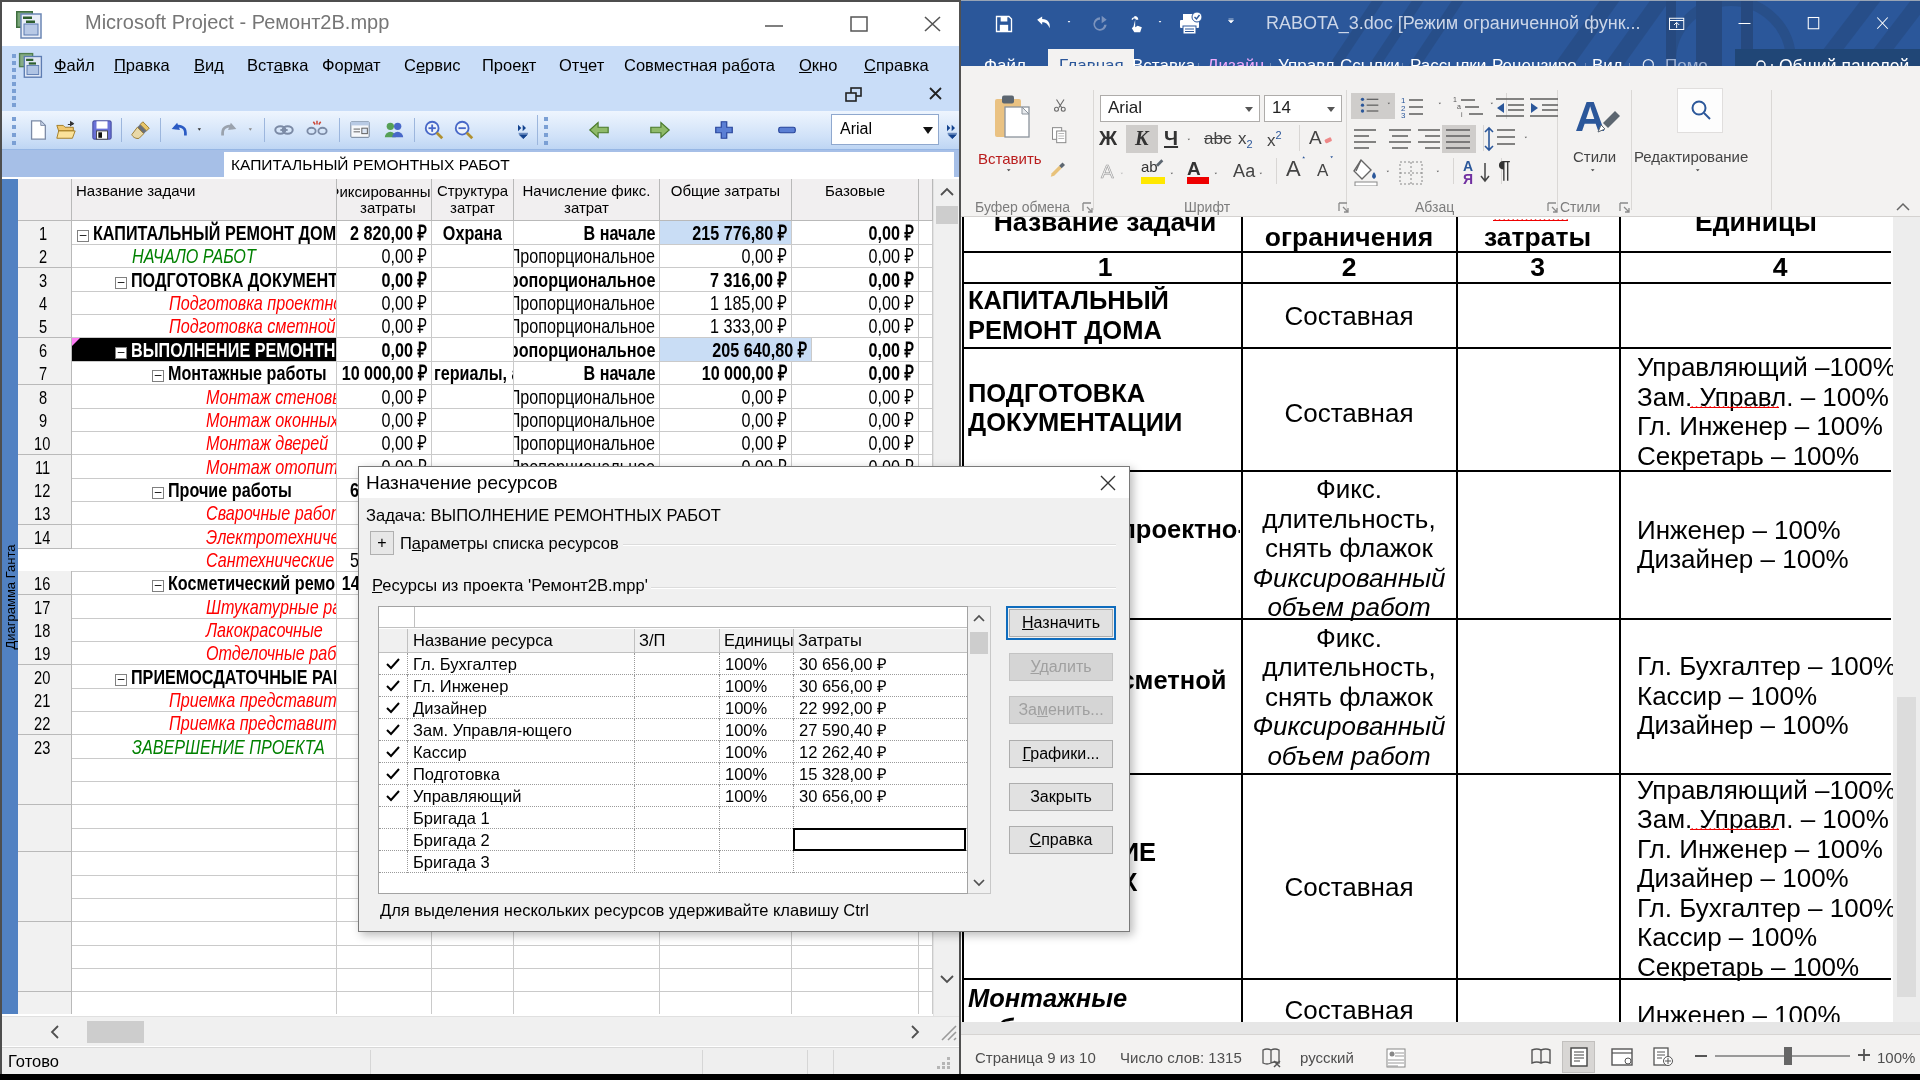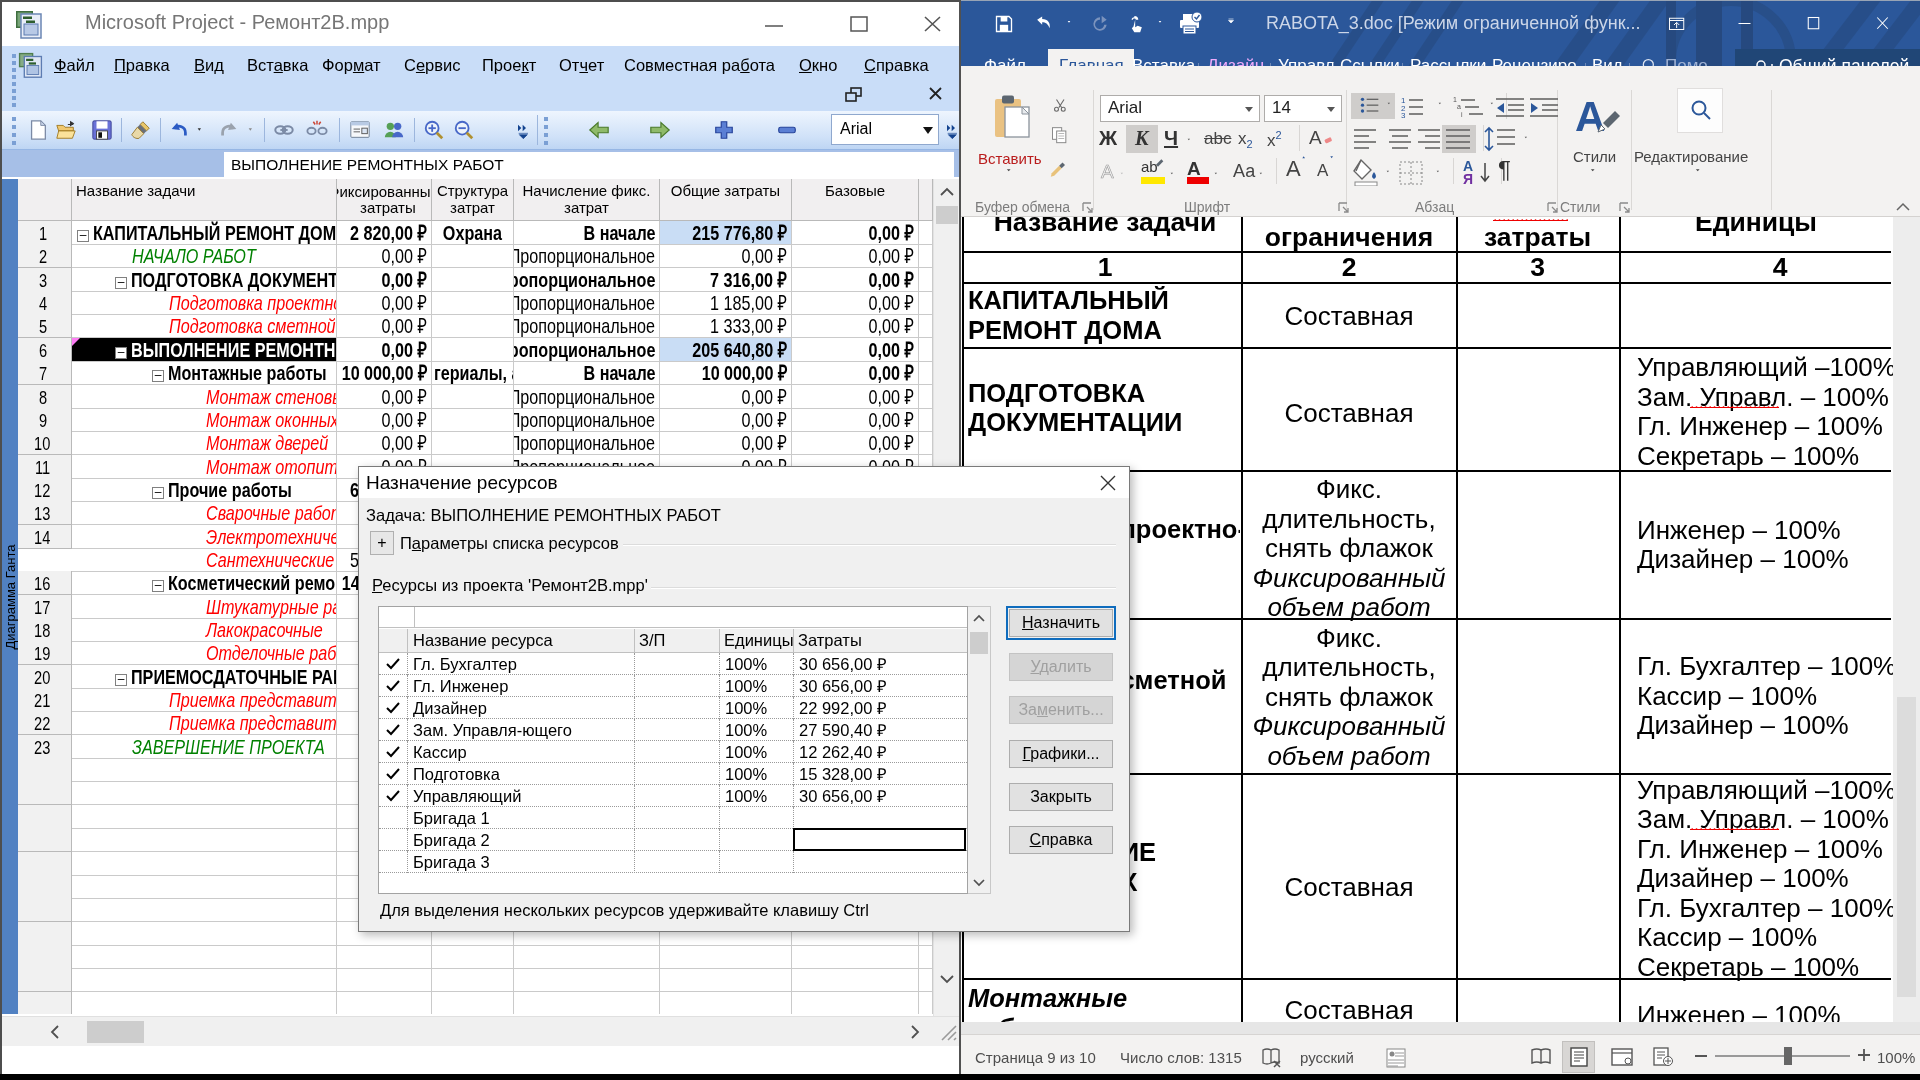--- a/index.html
+++ b/index.html
@@ -196,21 +196,21 @@
         </svg>
         <div class="abs" style="left:829px;top:3px;width:108px;height:31px;background:#fff;border:1px solid #8fa8ce;font-size:16px;padding:5px 0 0 8px;">Arial<svg class="abs" style="right:3px;top:9px" width="14" height="12" viewBox="0 0 14 12">
             <path d="M2 3 l10 0 -5 7 z" fill="#111"></path>
           </svg></div>
         <svg class="abs" style="left:943px;top:6px" width="16" height="26" viewBox="0 0 24 24">
           <path d="M3 4 l5 5 -5 5 z M10 4 l5 5 -5 5 z" fill="#13438f"></path>
           <path d="M4 17 h14 M5 19 l6 6 6 -6 z" stroke="#13438f" fill="#13438f"></path>
         </svg>
       </div>
       <div class="pentry abs">
-        <div class="field">ВЫПОЛНЕНИЕ РЕМОНТНЫХ РАБОТ</div>
+        <div class="field">КАПИТАЛЬНЫЙ РЕМОНТНЫХ РАБОТ</div>
       </div>
       <div class="abs" style="left:0;top:177px;width:957px;height:835px;background:#fff;overflow:hidden">
         <div class="abs" style="left:0;top:0;width:16px;height:835px;background:#5181c2">
           <span class="abs" style="left:-60px;top:395px;width:136px;transform:rotate(-90deg);font-size:13px;color:#000;white-space:nowrap">Диаграмма Ганта</span>
         </div>
         <div class="phead" style="left:16px;width:54px;"></div>
         <div class="phead" style="left:70px;width:265px;">
           <div style="text-align:left;padding:3px 0 0 4px">Название задачи</div>
         </div>
         <div class="phead" style="left:335px;width:95px;">
@@ -312,21 +312,21 @@
         <div class="pcell" style="left:917px;top:135.4px;width:14px;"></div>
         <div class="rownum" style="top:158.8px;"><span class="nx">6</span></div>
         <div class="pcell" style="left:70px;top:158.8px;width:265px;background:#000;color:#fff;font-weight:bold;padding-left:43px"><span class="mb">–</span><span class="nx">ВЫПОЛНЕНИЕ РЕМОНТНЫХ</span><div class="abs" style="left:0;top:0;width:0;height:0;border-left:8px solid #ff7df5;border-bottom:8px solid transparent"></div></div>
         <div class="pcell num" style="left:335px;top:158.8px;width:95px;font-weight:bold;">
           <span class="nx">0,00 ₽</span>
         </div>
         <div class="pcell ctr" style="left:430px;top:158.8px;width:82px;font-weight:bold;text-align:center"><span class="nx"></span></div>
         <div class="pcell num" style="left:512px;top:158.8px;width:146px;font-weight:bold;">
           <span class="nx">ропорциональное</span>
         </div>
-        <div class="pcell num" style="left:658px;top:158.8px;width:132px;font-weight:bold;background:#c9ddf5;">
+        <div class="pcell num" style="left:658px;top:158.8px;width:152px;font-weight:bold;background:#c9ddf5;">
           <span class="nx">205 640,80 ₽</span>
         </div>
         <div class="pcell num" style="left:790px;top:158.8px;width:127px;font-weight:bold;">
           <span class="nx">0,00 ₽</span>
         </div>
         <div class="pcell" style="left:917px;top:158.8px;width:14px;"></div>
         <div class="rownum" style="top:182.1px;"><span class="nx">7</span></div>
         <div class="pcell" style="left:70px;top:182.1px;width:265px;font-weight:bold;padding-left:80px"><span class="mb">–</span><span class="nx">Монтажные работы</span></div>
         <div class="pcell num" style="left:335px;top:182.1px;width:95px;font-weight:bold;">
           <span class="nx">10 000,00 ₽</span>
@@ -701,20 +701,35 @@
           <path d="M8 1 L2 7 L8 13" fill="none" stroke="#505050" stroke-width="1.8"></path>
         </svg>
         <div class="thumb" style="left:85px;top:4px;width:57px;height:22px"></div>
         <svg class="abs" style="left:908px;top:8px" width="10" height="14" viewBox="0 0 10 14">
           <path d="M2 1 L8 7 L2 13" fill="none" stroke="#505050" stroke-width="1.8"></path>
         </svg>
         <svg class="abs" style="left:938px;top:7px" width="18" height="18" viewBox="0 0 18 18">
           <path d="M16 2 L2 16 M16 8 L8 16 M16 14 L14 16" stroke="#9a9a9a" stroke-width="1.6"></path>
         </svg>
       </div>
+      <div class="abs" style="left:0;top:1045px;width:957px;height:28px;background:#efefef;border-top:1px solid #d8d8d8;font-size:16.5px;color:#000">
+        <span class="abs" style="left:6px;top:4px">Готово</span>
+        <div class="vline" style="left:368px;top:2px;height:25px"></div>
+        <div class="vline" style="left:700px;top:2px;height:25px"></div>
+        <div class="vline" style="left:805px;top:2px;height:25px"></div>
+        <div class="vline" style="left:831px;top:2px;height:25px"></div>
+        <svg class="abs" style="left:934px;top:8px" width="16" height="14" viewBox="0 0 16 14">
+          <rect x="11" y="1" width="3" height="3" fill="#b5b5b5"></rect>
+          <rect x="6" y="6" width="3" height="3" fill="#b5b5b5"></rect>
+          <rect x="11" y="6" width="3" height="3" fill="#b5b5b5"></rect>
+          <rect x="1" y="10" width="3" height="3" fill="#b5b5b5"></rect>
+          <rect x="6" y="10" width="3" height="3" fill="#b5b5b5"></rect>
+          <rect x="11" y="10" width="3" height="3" fill="#b5b5b5"></rect>
+        </svg>
+      </div>
     </div>
     <div class="abs" style="left:358px;top:466px;width:772px;height:466px;background:#f0f0f0;border:1px solid #7a7a7a;box-shadow:3px 3px 9px rgba(0,0,0,.28);z-index:40">
       <div class="abs" style="left:0;top:0;width:770px;height:31px;background:#fff">
         <span class="abs" style="left:7px;top:5px;font-size:19px">Назначение ресурсов</span>
         <svg class="abs" style="left:740px;top:7px" width="18" height="18" viewBox="0 0 18 18">
           <path d="M2 2 L16 16 M16 2 L2 16" stroke="#333" stroke-width="1.4"></path>
         </svg>
       </div>
       <div class="dtxt" style="left:7px;top:39px">Задача: ВЫПОЛНЕНИЕ РЕМОНТНЫХ РАБОТ</div>
       <div class="abs" style="left:11px;top:64px;width:24px;height:24px;background:#e7e7e7;border:1px solid #b0b0b0;text-align:center;font-size:16px;padding-top:2px">+</div>

